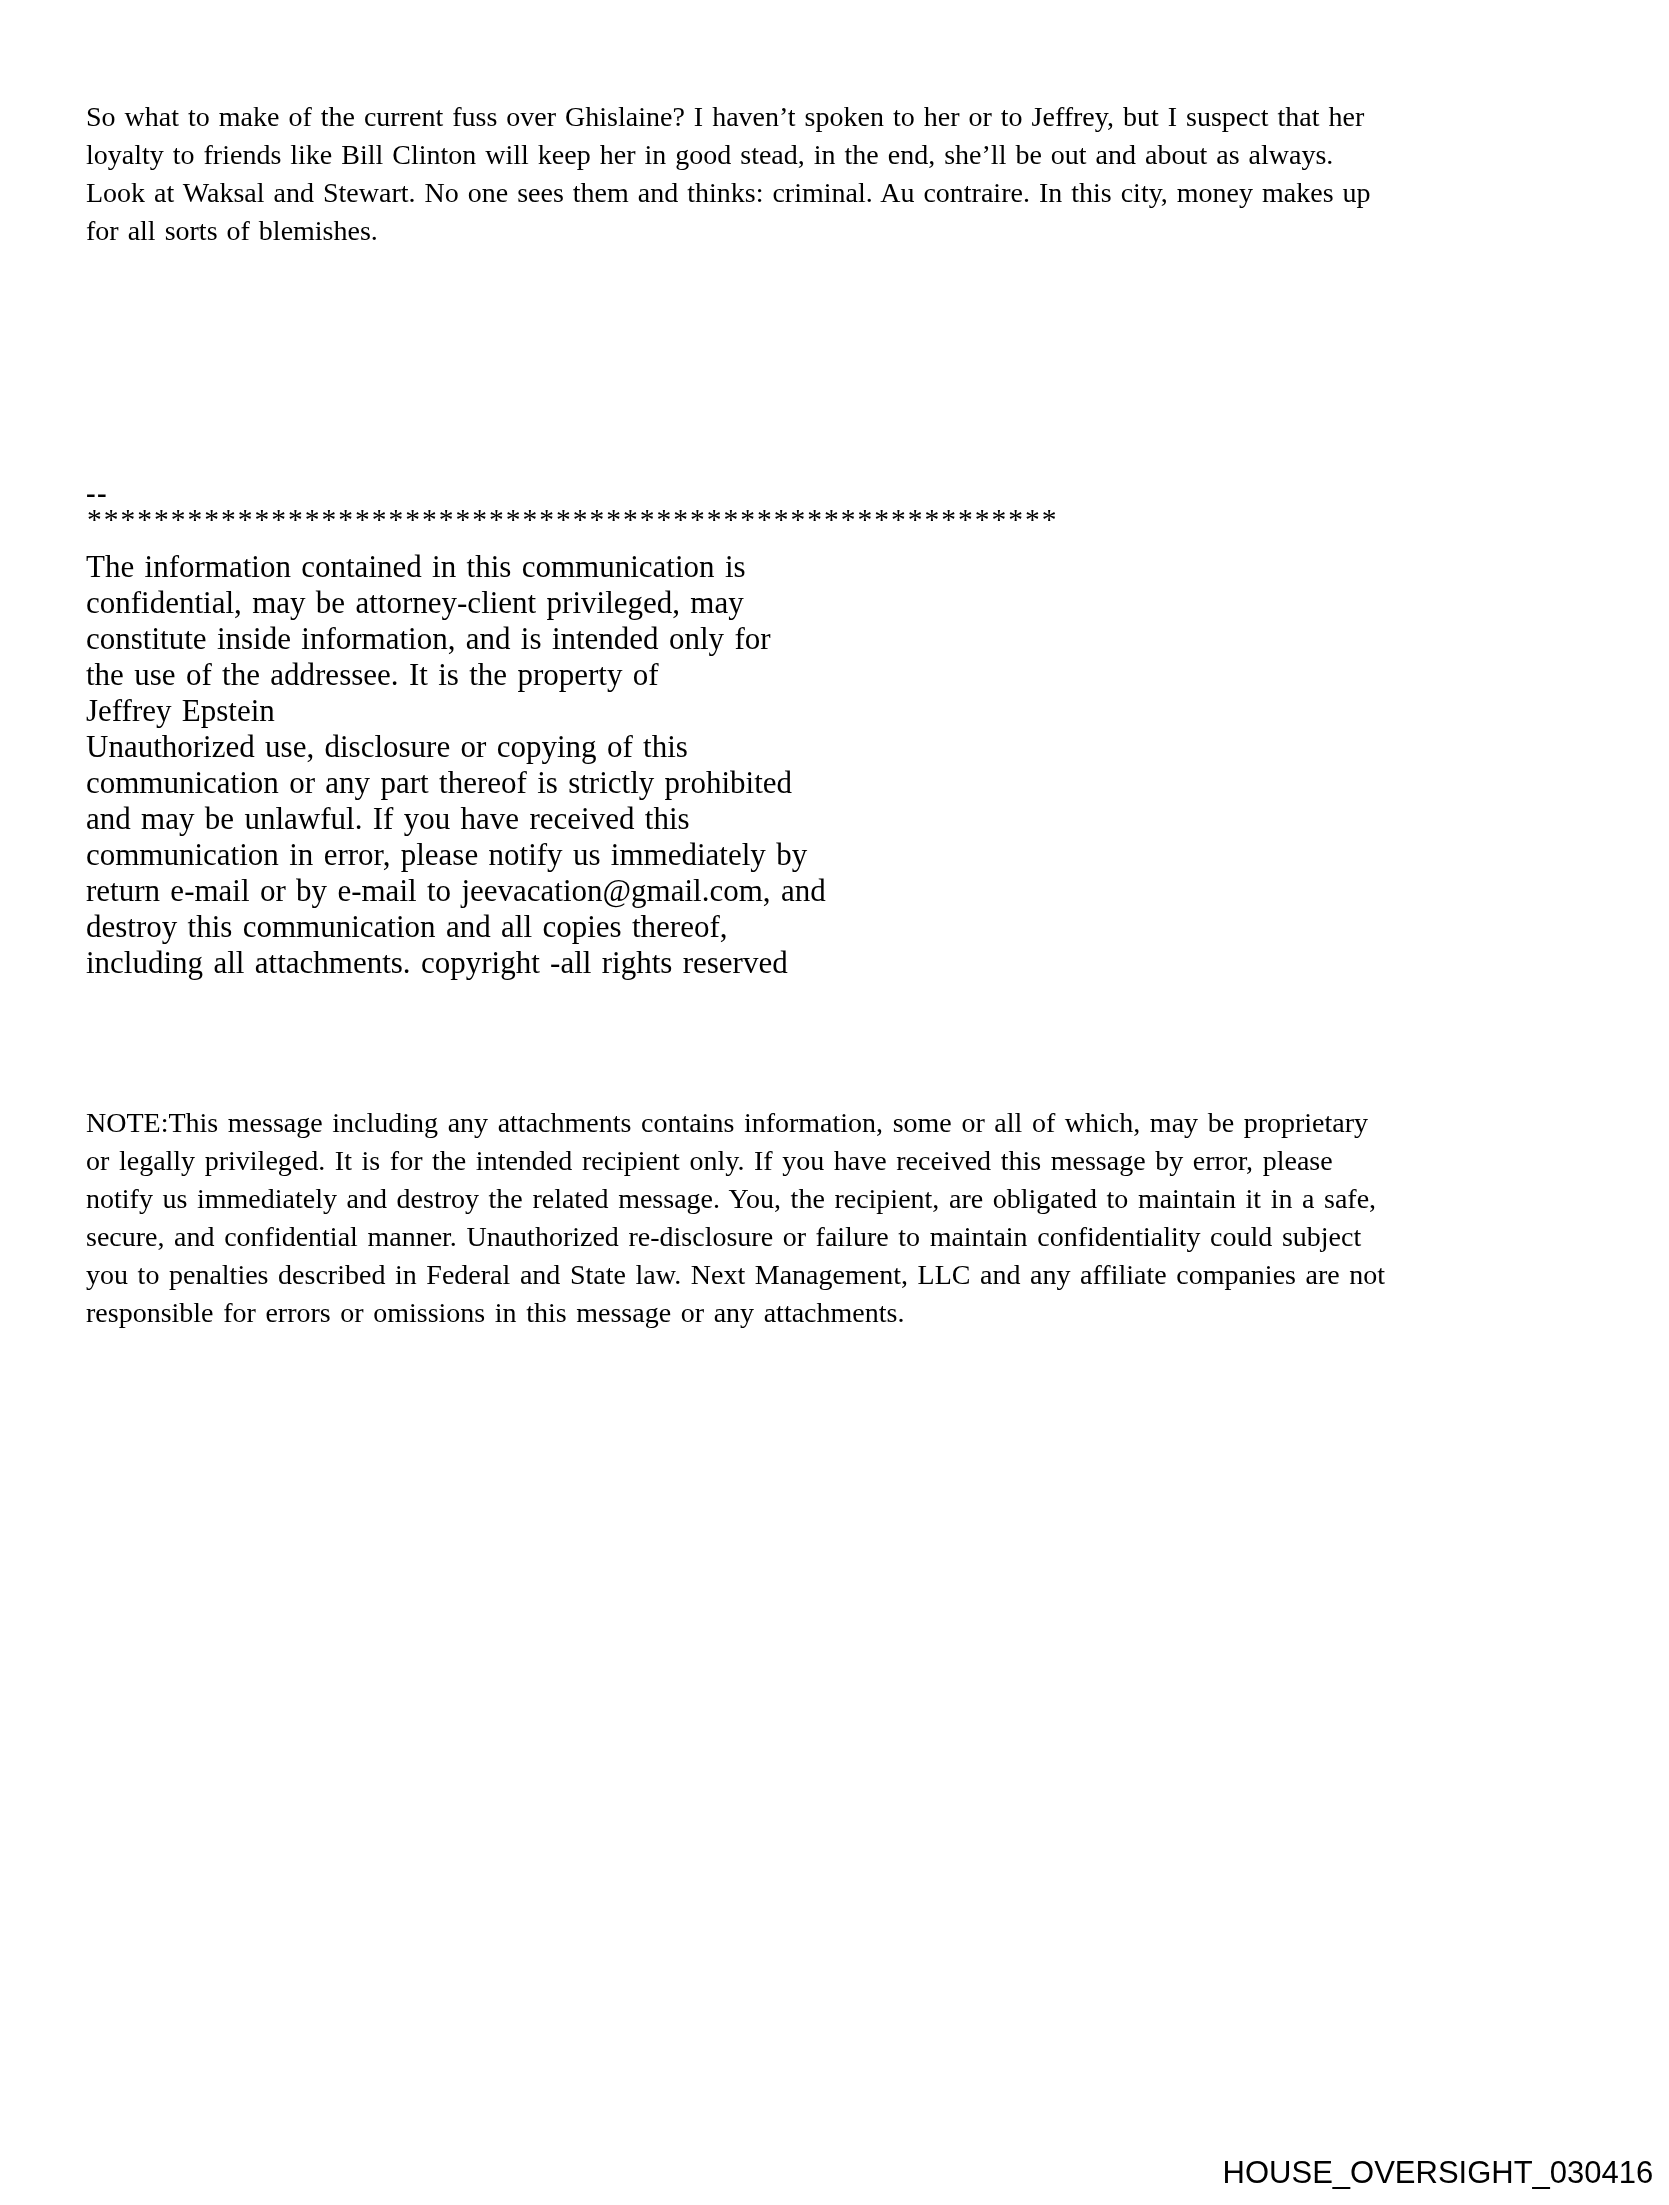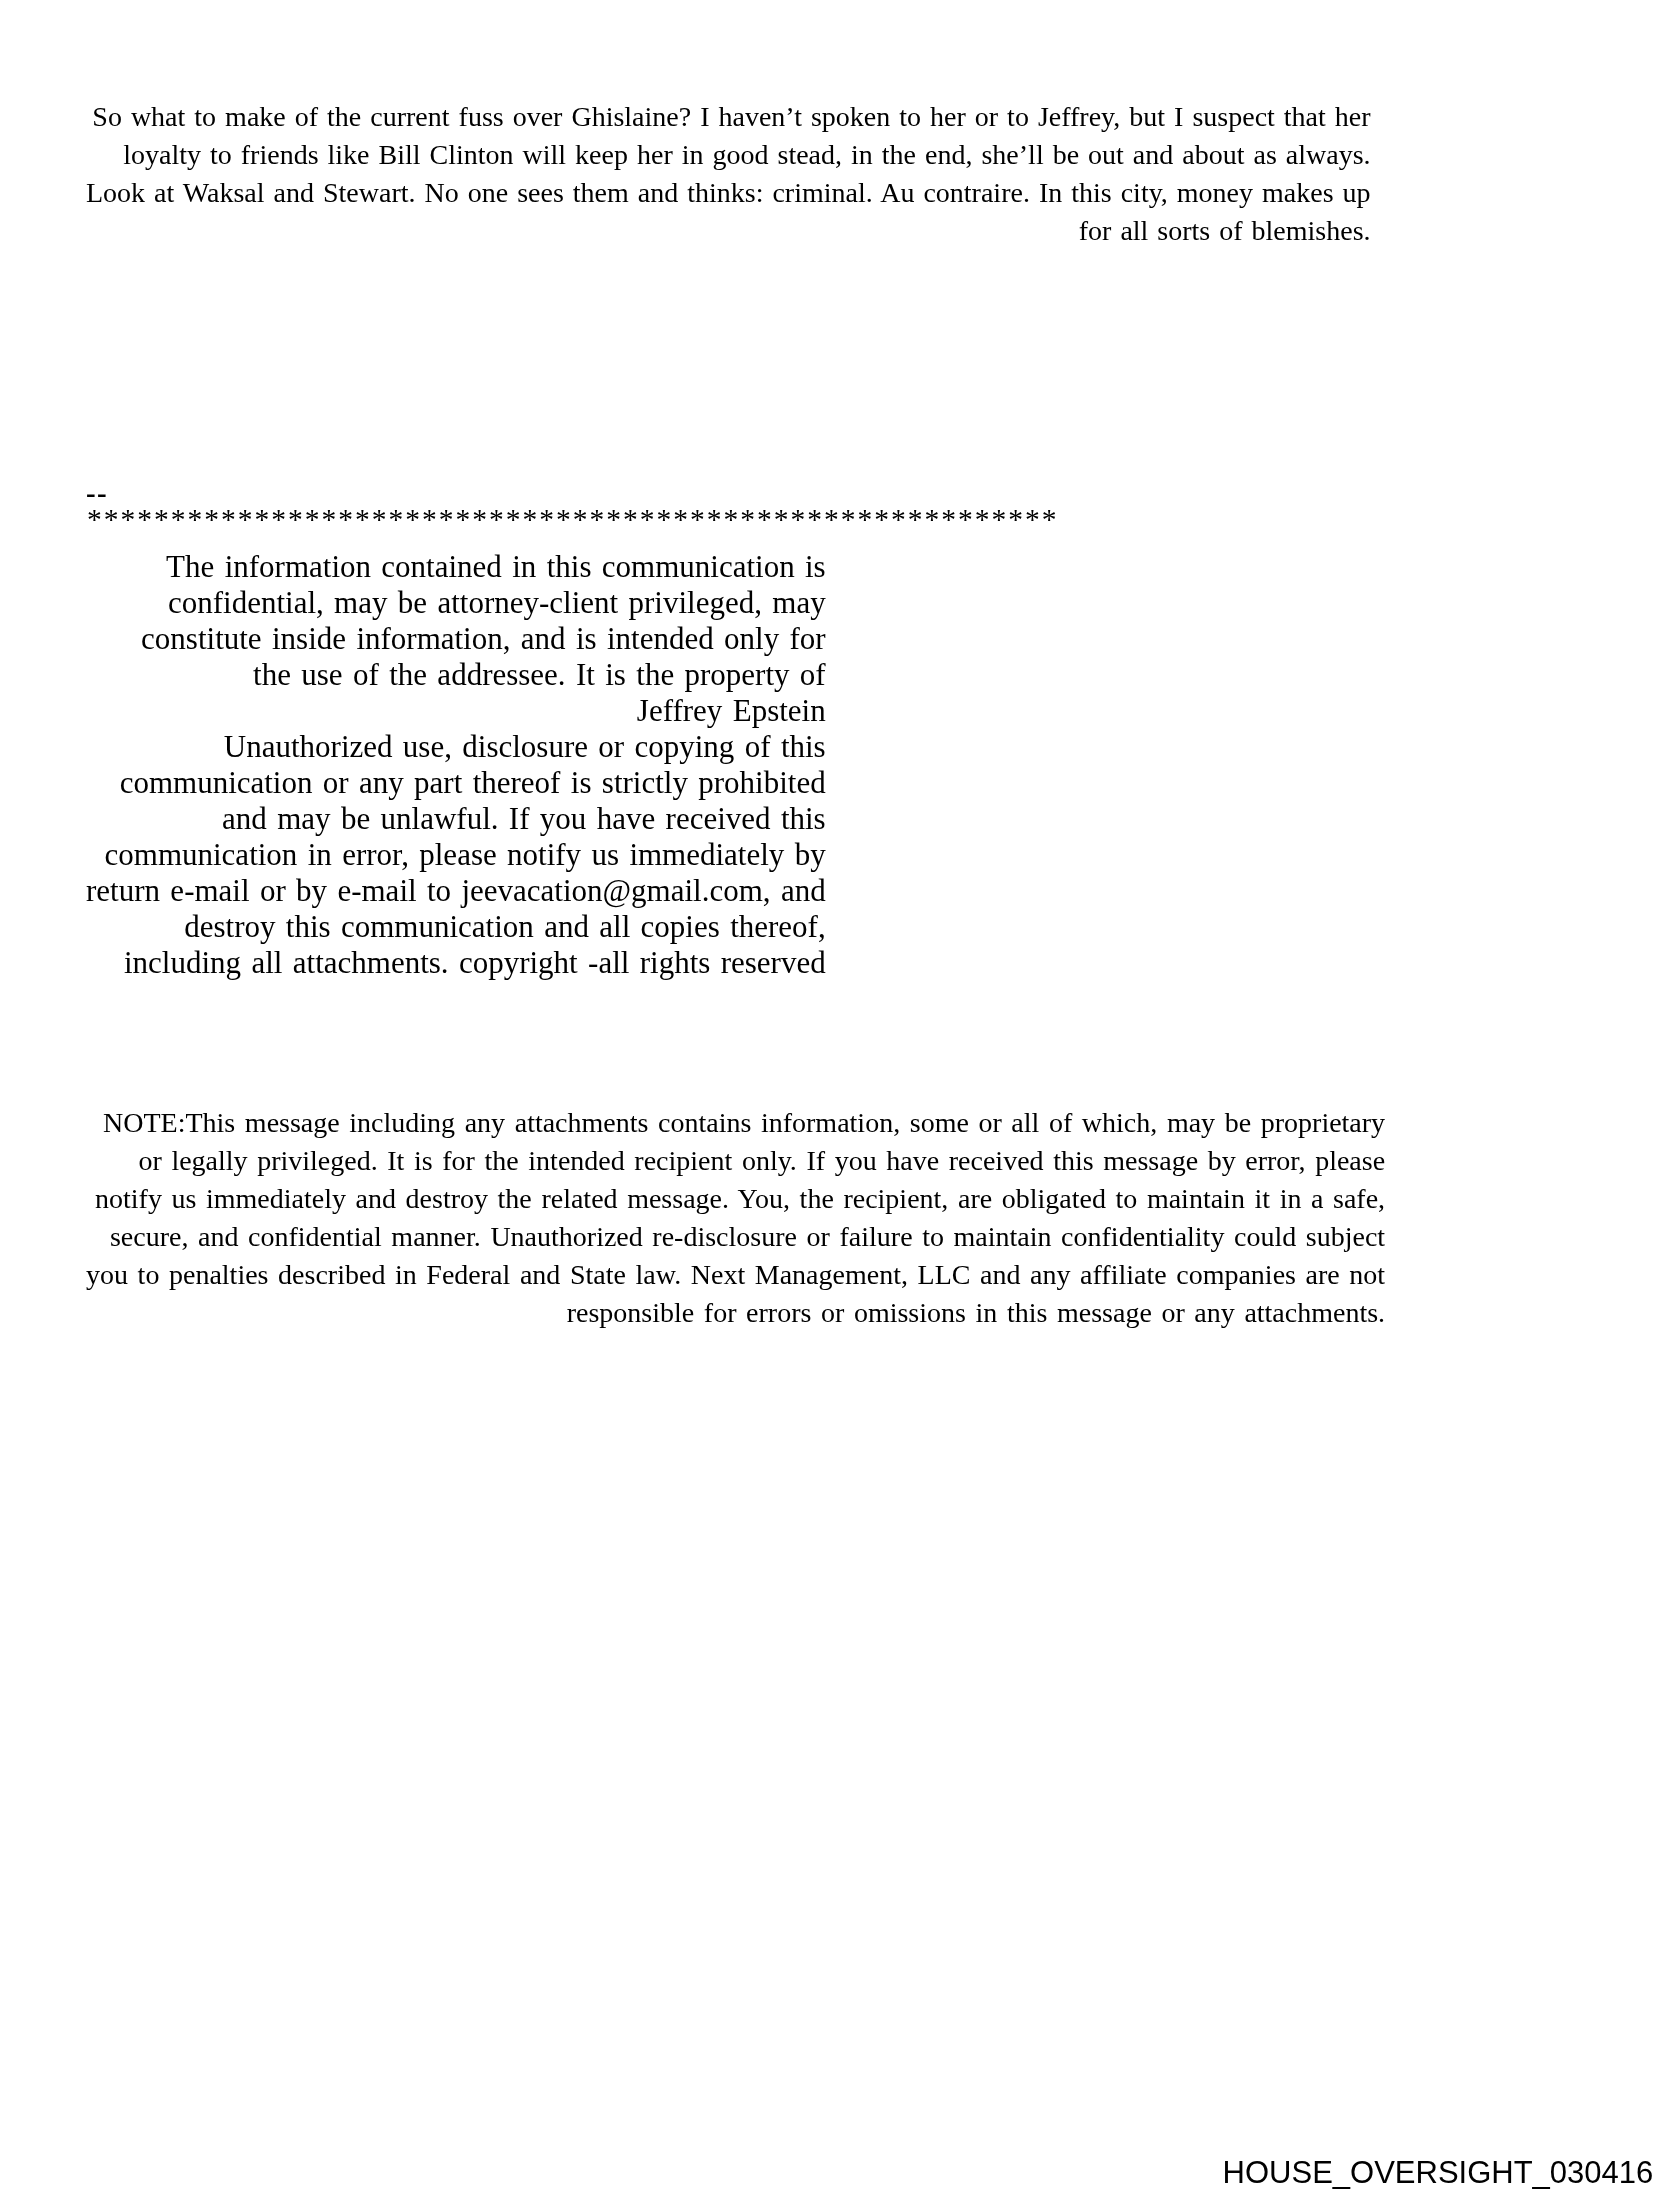--- a/index.html
+++ b/index.html
@@ -12,21 +12,20 @@
     width: 1669px;
     height: 2205px;
     background: #ffffff;
     color: #000000;
     font-family: "Liberation Serif", serif;
     overflow: hidden;
   }
   .line-block {
     position: absolute;
     white-space: pre;
-    text-align: right;
   }
   .body-paragraph {
     left: 86px;
     top: 98px;
     font-size: 28px;
     line-height: 38px;
     word-spacing: 2px;
   }
   .signature-dashes {
     left: 86px;

